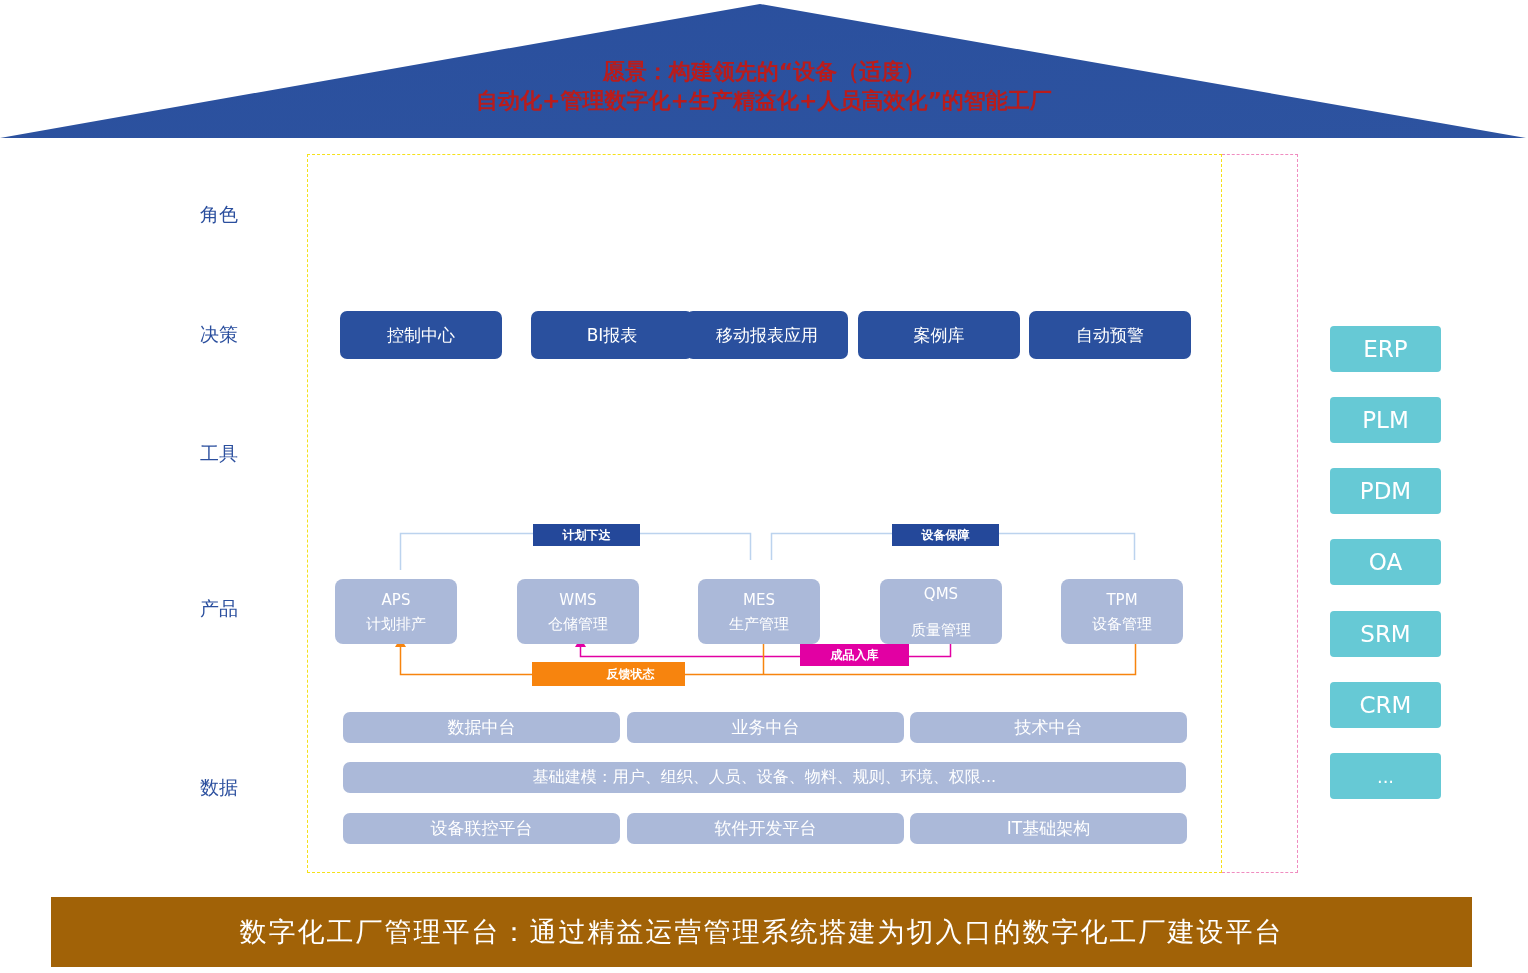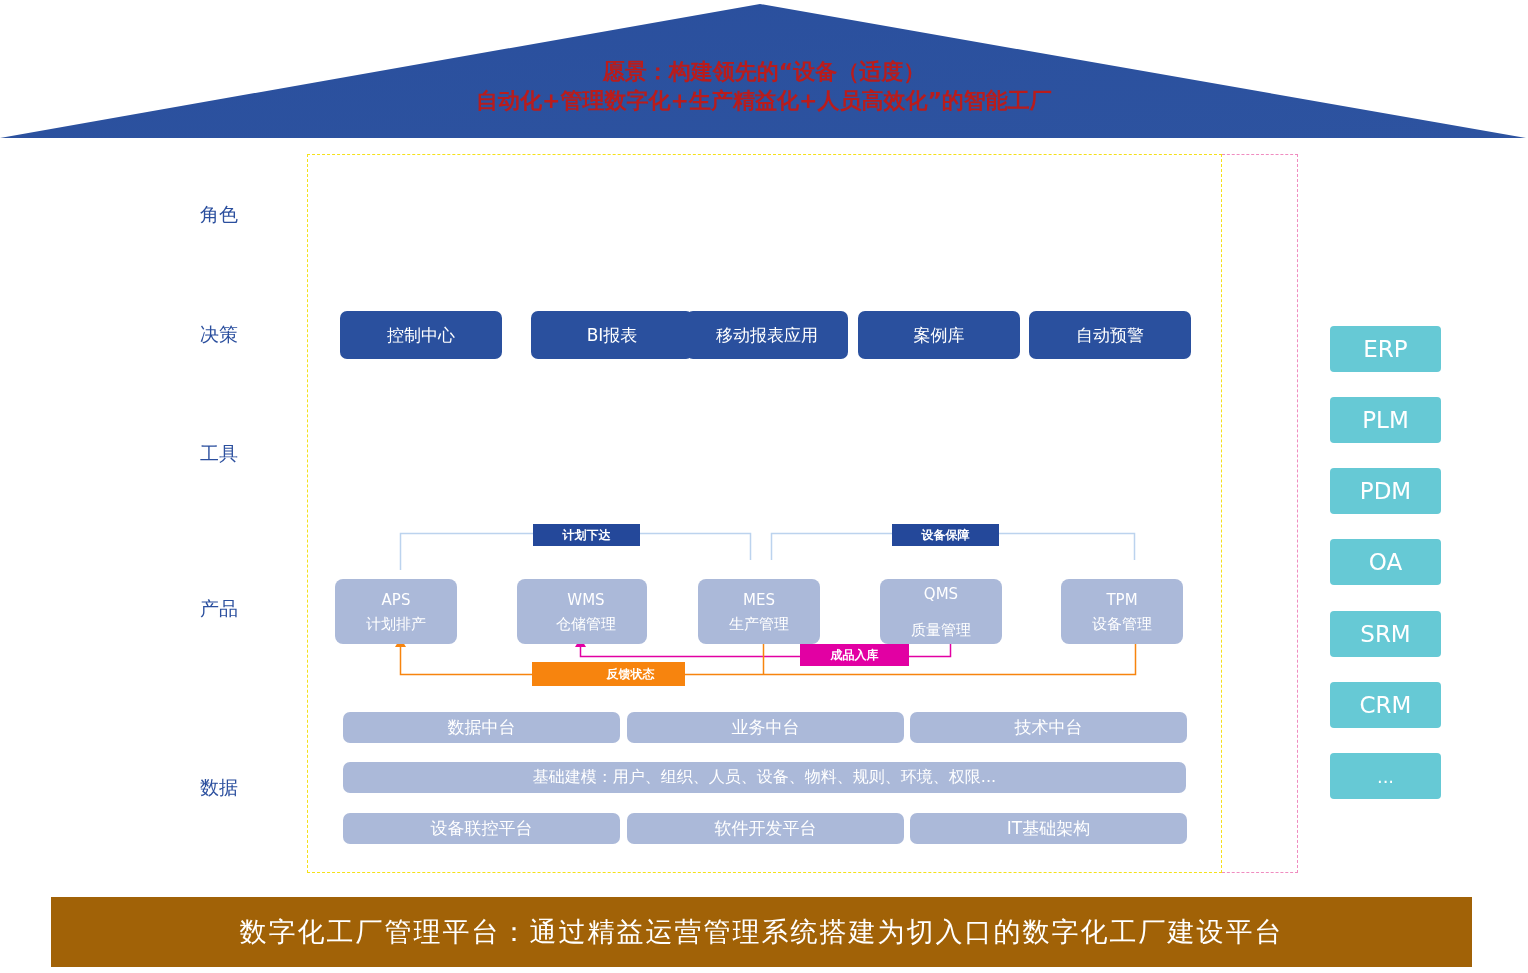--- a/index.html
+++ b/index.html
@@ -59,21 +59,21 @@
 
 <div class="tag" style="left:533px; top:524px; width:107px; background:#24489a;">计划下达</div>
 <div class="tag" style="left:892px; top:524px; width:107px; background:#24489a;">设备保障</div>
 <div class="tag" style="left:800px; top:644px; width:109px; background:#e200a3;">成品入库</div>
 <div class="tag" style="left:532px; top:662px; width:109px; height:24px; background:#f7840e;padding-left:44px;">反馈状态</div>
 
 <div class="prod" style="left:335px;">
   <span>APS</span>
   <span>计划排产</span>
 </div>
-<div class="prod" style="left:517px;padding-left:8px;">
+<div class="prod" style="left:517px;">
   <span>WMS</span>
   <span>仓储管理</span>
 </div>
 <div class="prod" style="left:698px;">
   <span>MES</span>
   <span>生产管理</span>
 </div>
 <div class="prod" style="left:880px;gap:12px;">
   <span>QMS</span>
   <span>质量管理</span>

